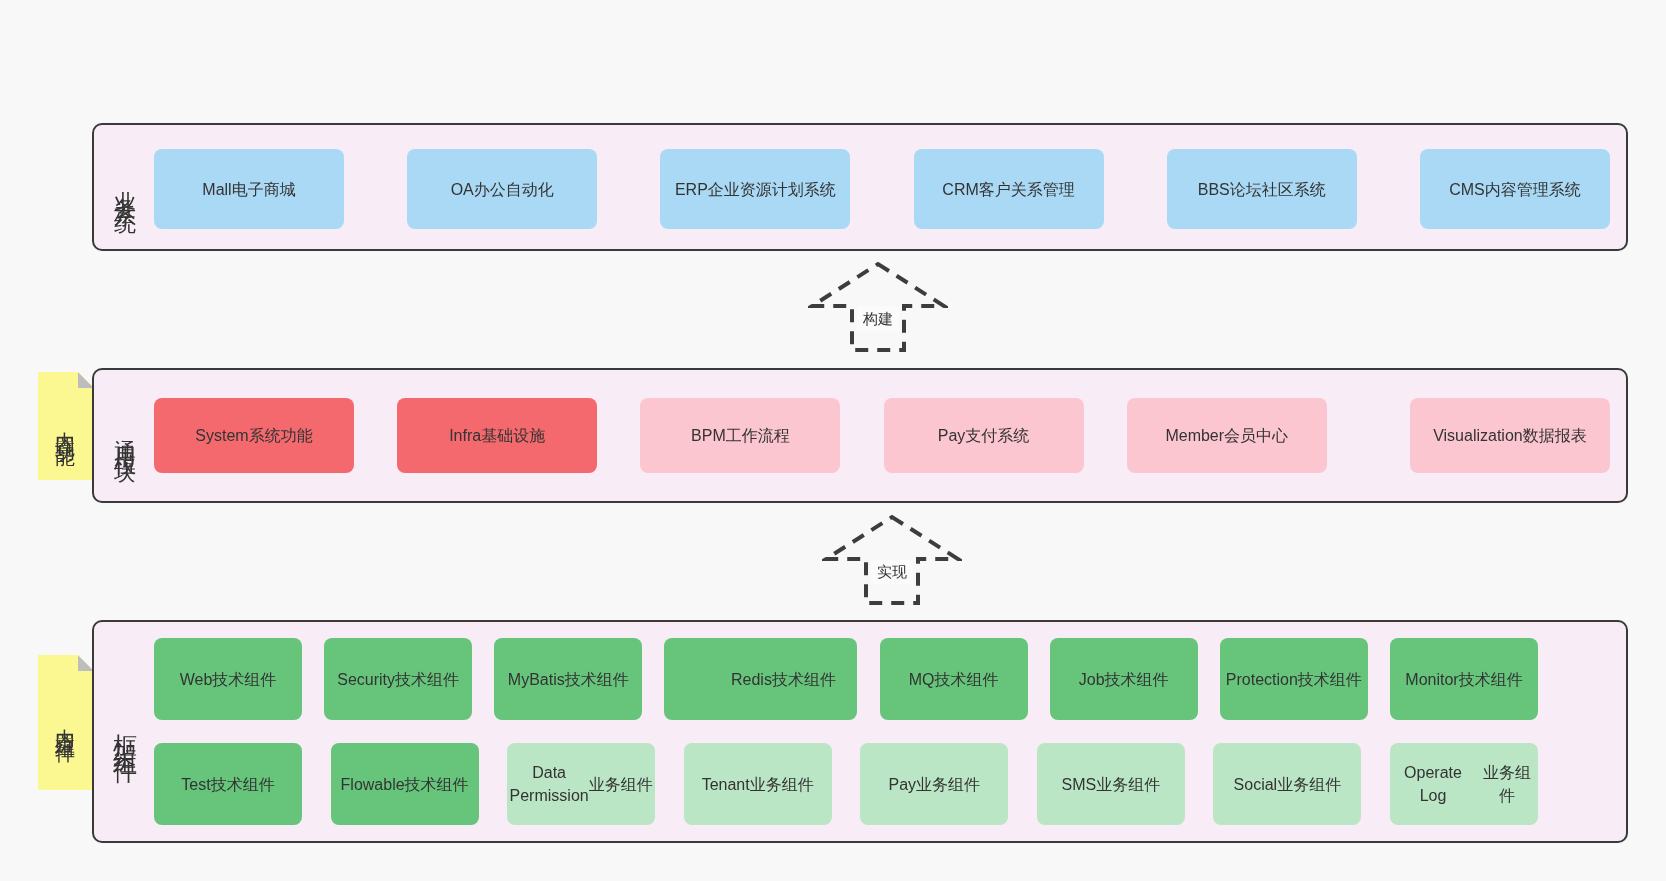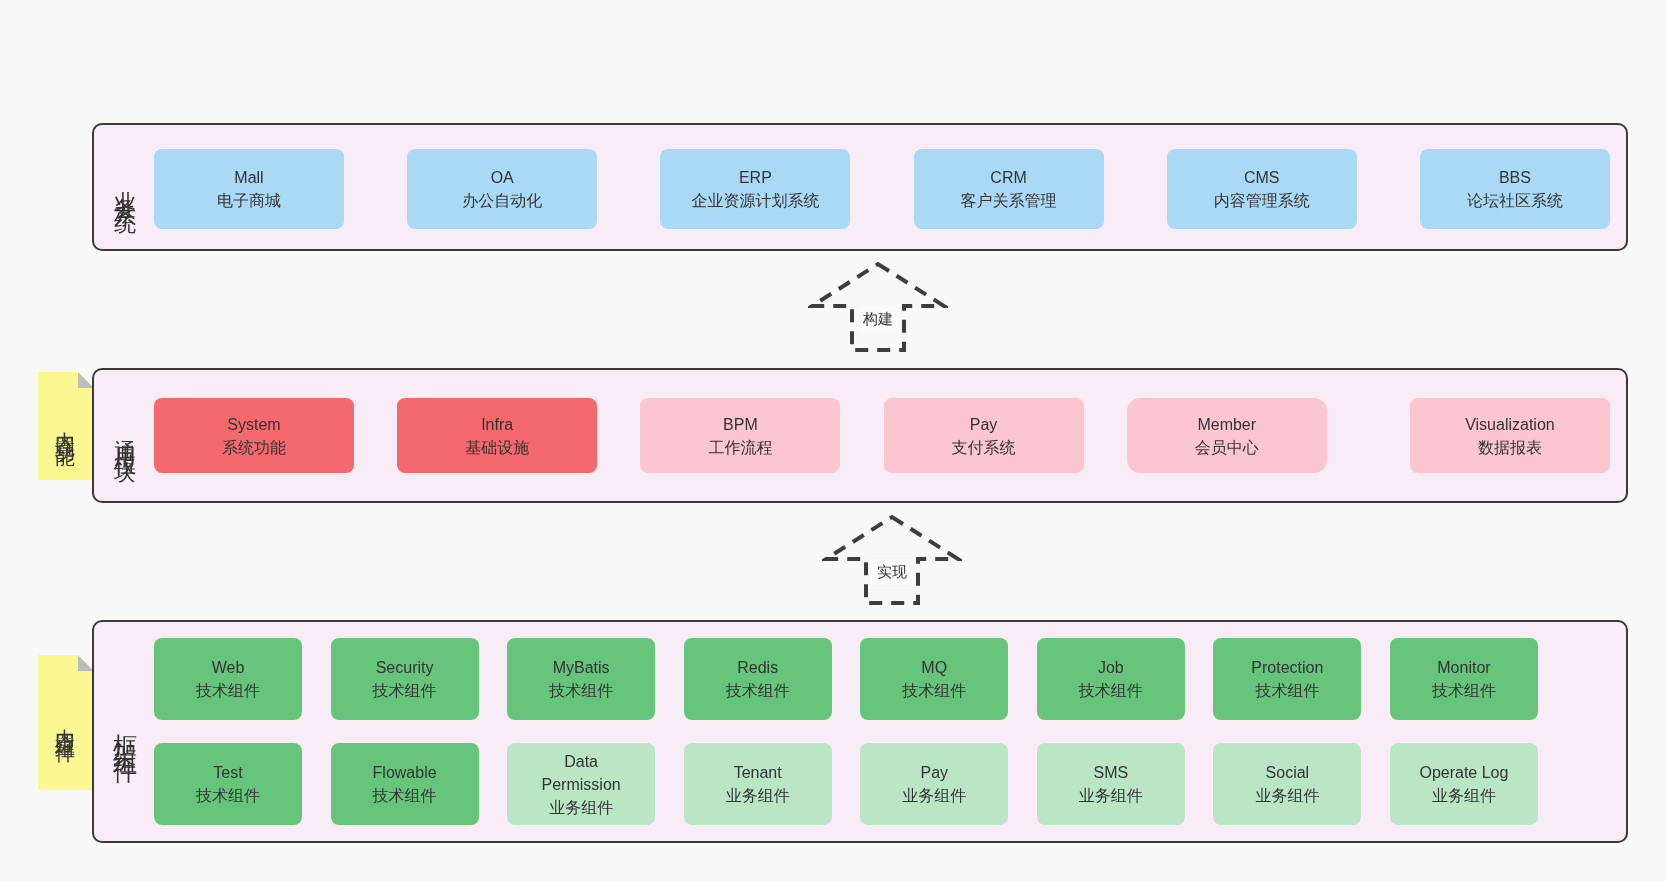--- a/index.html
+++ b/index.html
@@ -37,21 +37,21 @@
     position:absolute;left:60px;right:16px;
     display:flex;justify-content:space-between;
   }
   .c1 .boxes{top:24px;}
   .c2 .boxes{top:28px;}
   .c3 .boxes{left:60px;right:88px;}
   .c3 .row0{top:16px;}
   .c3 .row1{top:121px;}
   .box{
     border-radius:8px;
-    display:flex;flex-direction:column;align-items:center;justify-content:center;
+    display:flex;align-items:center;justify-content:center;
     text-align:center;
     font-size:16px;line-height:23px;color:#333;
   }
   .c1 .box{width:190px;height:80px;}
   .c2 .box{width:200px;height:75px;}
   .c3 .box{width:148px;height:82px;}
   .box .en{white-space:pre-line;}
   .arrow{position:absolute;width:140px;height:92px;z-index:0;}
   .a1{left:808px;top:261px;}
   .a2{left:822px;top:514px;}
@@ -107,26 +107,26 @@
         </div>
         <div class="box" style="background: rgb(170, 217, 245);">
           <div class="en">ERP</div>
           <div class="zh">企业资源计划系统</div>
         </div>
         <div class="box" style="background: rgb(170, 217, 245);">
           <div class="en">CRM</div>
           <div class="zh">客户关系管理</div>
         </div>
         <div class="box" style="background: rgb(170, 217, 245);">
+          <div class="en">BBS</div>
+          <div class="zh">论坛社区系统</div>
+        </div>
+        <div class="box" style="background: rgb(170, 217, 245);">
           <div class="en">CMS</div>
           <div class="zh">内容管理系统</div>
-        </div>
-        <div class="box" style="background: rgb(170, 217, 245);">
-          <div class="en">BBS</div>
-          <div class="zh">论坛社区系统</div>
         </div>
       </div>
   </section>
 
   <div class="arrow a1">
     <svg viewBox="0 0 140 92">
       <polygon points="70,3 136,45 96,45 96,89 44,89 44,45 4,45"></polygon>
     </svg>
     <span class="arrow-label">构建</span>
   </div>
@@ -148,21 +148,21 @@
           <div class="zh">基础设施</div>
         </div>
         <div class="box" style="background: rgb(251, 198, 207);">
           <div class="en">BPM</div>
           <div class="zh">工作流程</div>
         </div>
         <div class="box" style="background: rgb(251, 198, 207);">
           <div class="en">Pay</div>
           <div class="zh">支付系统</div>
         </div>
-        <div class="box" style="background: rgb(251, 198, 207); border-radius: 13px;">
+        <div class="box" style="background: rgb(251, 198, 207);">
           <div class="en">Member</div>
           <div class="zh">会员中心</div>
         </div>
         <div class="box" style="background: rgb(251, 198, 207); margin-left: 40px;">
           <div class="en">Visualization</div>
           <div class="zh">数据报表</div>
         </div>
       </div>
   </section>
 
@@ -186,21 +186,21 @@
           <div class="zh">技术组件</div>
         </div>
         <div class="box" style="background: rgb(102, 197, 123);">
           <div class="en">Security</div>
           <div class="zh">技术组件</div>
         </div>
         <div class="box" style="background: rgb(102, 197, 123);">
           <div class="en">MyBatis</div>
           <div class="zh">技术组件</div>
         </div>
-        <div class="box" style="background: rgb(102, 197, 123);">
+        <div class="box" style="background: rgb(102, 197, 123); padding-left: 45px;">
           <div class="en">Redis</div>
           <div class="zh">技术组件</div>
         </div>
         <div class="box" style="background: rgb(102, 197, 123);">
           <div class="en">MQ</div>
           <div class="zh">技术组件</div>
         </div>
         <div class="box" style="background: rgb(102, 197, 123);">
           <div class="en">Job</div>
           <div class="zh">技术组件</div>

